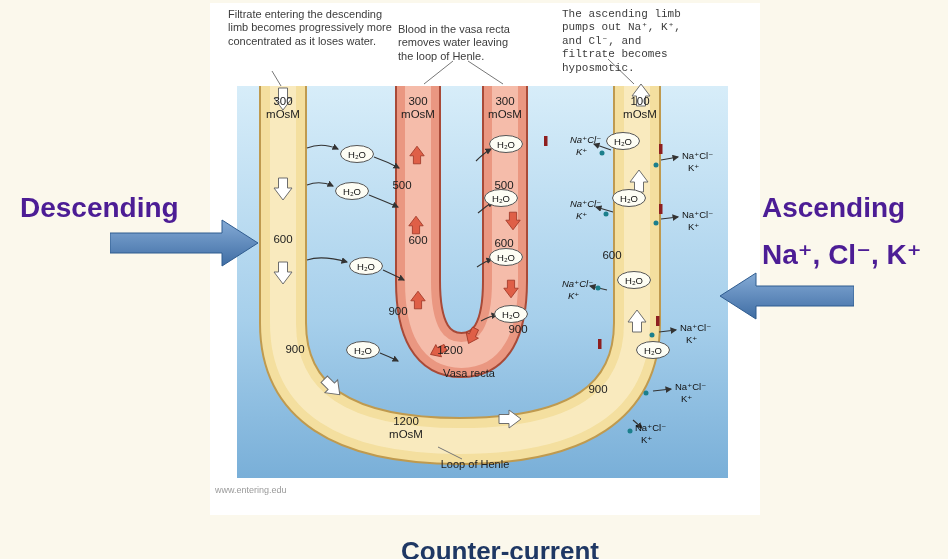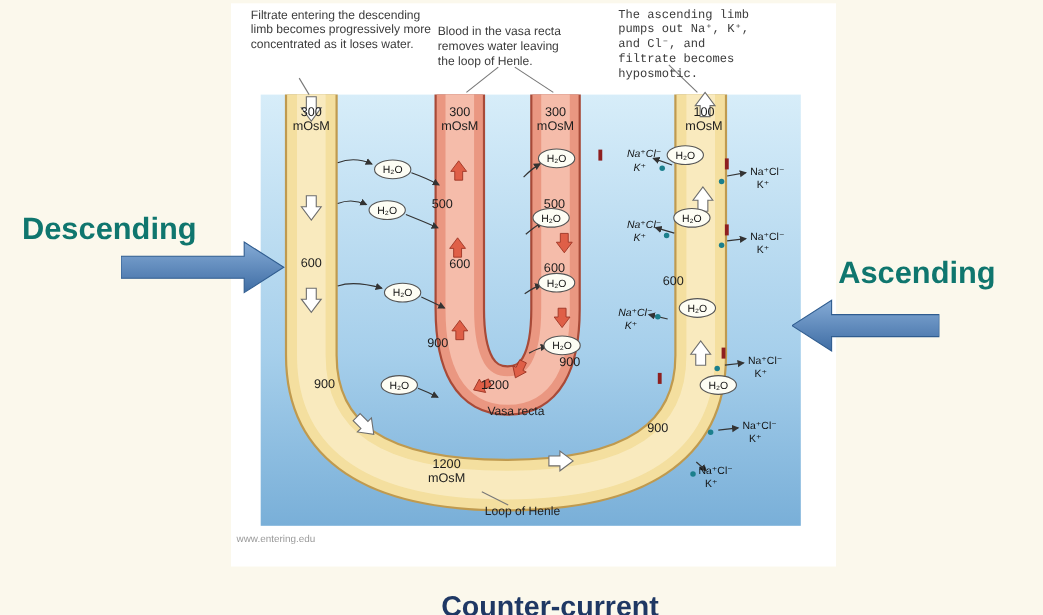--- a/index.html
+++ b/index.html
@@ -17,24 +17,24 @@
   .figure svg { position:absolute; left:0; top:0; }
   .ann {
     position:absolute; font-size:11px; line-height:1.22; color:#3c3c3c;
   }
   .ann1 { left:18px;  top:5px; width:172px; }
   .ann2 { left:188px; top:20px; width:116px; }
   .ann3 { left:352px; top:5px; width:136px;font-family:Liberation Mono, monospace; }
   .watermark { position:absolute; left:5px; top:482px; font-size:9px; color:#9a9a9a; }
   .big-caption {
     position:absolute; font-weight:bold; font-size:28px; line-height:47px;
-    color:#0f766e; white-space:nowrap;
+    color:#4c1d95; white-space:nowrap;
   }
   .caption-left  { left:20px;  top:184px; }
-  .caption-right { left:762px; top:184px;margin-top:40px; }
+  .caption-right { left:762px; top:184px; }
   .slide-title {
     position:absolute; left:340px; top:524px; width:320px; text-align:center;
     font-weight:bold; font-size:26px; color:#1f3864;margin-top:12px;
   }
   .arrow-svg { position:absolute; }
   svg text { font-family:"Liberation Sans","DejaVu Sans",sans-serif; }
   .num  { font-size:11.5px; fill:#1c1c1c; text-anchor:middle; }
   .h2o-text { font-size:9.5px; fill:#111; text-anchor:middle; }
   .ion { font-size:9.5px; fill:#111; }
   .ion-i { font-style:italic; }
@@ -283,20 +283,21 @@
       <linearGradient id="arrGrad" x1="0" y1="0" x2="0" y2="1">
         <stop offset="0%" stop-color="#85abd6"></stop>
         <stop offset="100%" stop-color="#3f6da4"></stop>
       </linearGradient>
     </defs>
     <polygon points="0,15 112,15 112,2 148,25 112,48 112,35 0,35" fill="url(#arrGrad)" stroke="#2f5c8f" stroke-width="1"></polygon>
   </svg>
 
   <div class="big-caption caption-right">
     <div>Ascending</div>
+    <div>Na⁺, Cl⁻, K⁺</div>
   </div>
 
   <svg class="arrow-svg" style="left:720px; top:271px;" width="134" height="50">
     <polygon points="134,15 36,15 36,2 0,25 36,48 36,35 134,35" fill="url(#arrGrad)" stroke="#2f5c8f" stroke-width="1"></polygon>
   </svg>
 
   <div class="slide-title">Counter-current</div>
 
 </div>
 

